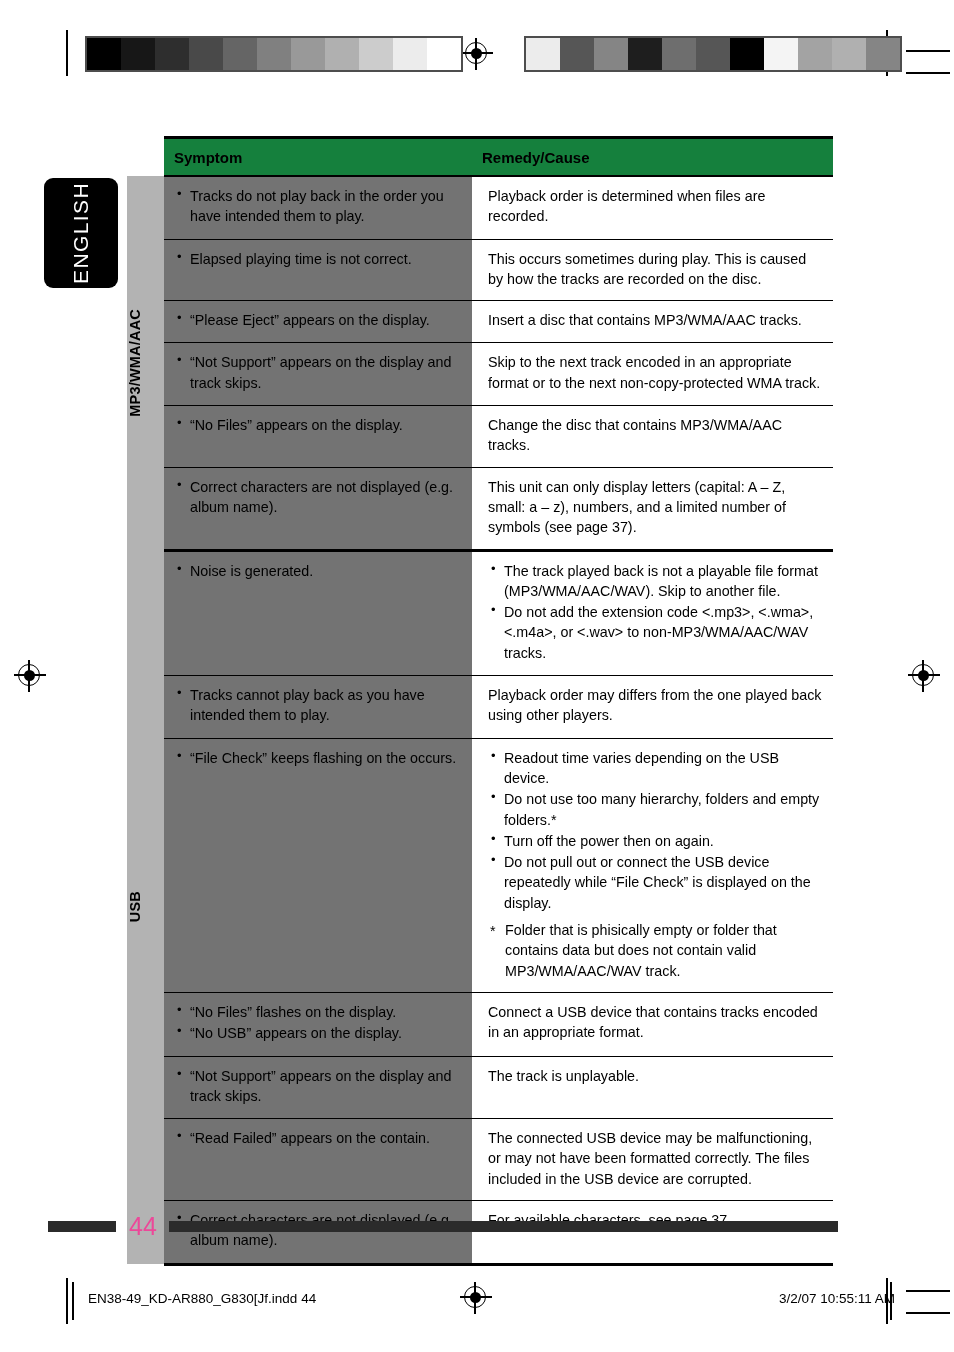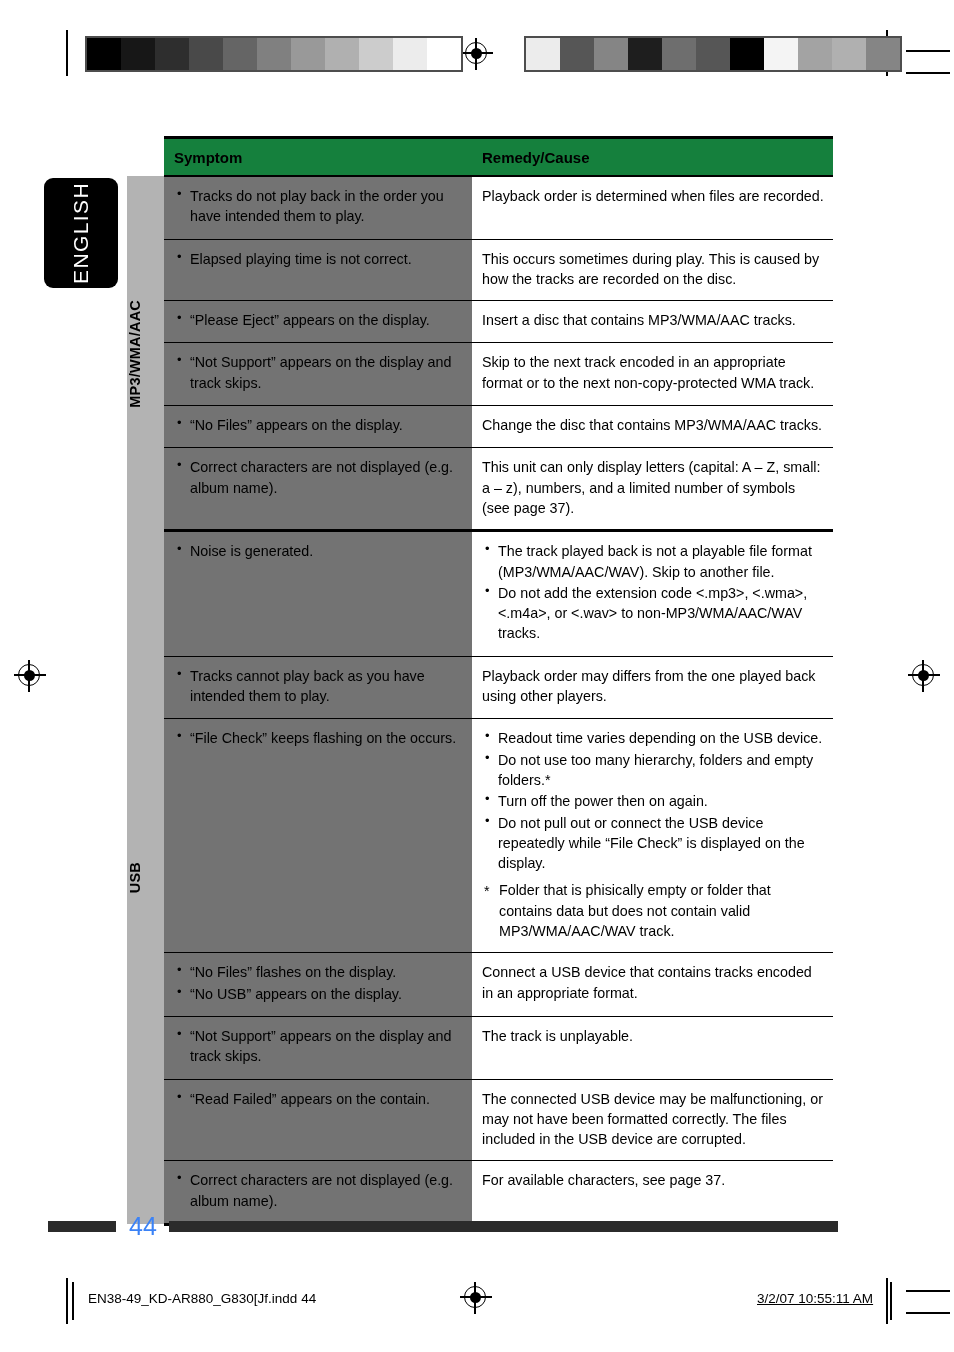--- a/index.html
+++ b/index.html
@@ -117,21 +117,21 @@
     background: #737373;
     vertical-align: top;
     padding: 9px 12px 11px 10px;
     font-size: 14.3px;
     line-height: 1.42;
     border-bottom: 1.6px solid #000;
   }
   td.rem {
     background: #ffffff;
     vertical-align: top;
-    padding: 9px 8px 11px 10px;
+    padding: 9px 8px 11px 16px;
     font-size: 14.3px;
     line-height: 1.42;
     border-bottom: 1.6px solid #000;
   }
 
   tr.section-end td.sym,
   tr.section-end td.rem { border-bottom: 3px solid #000; }
 
   tr.last-row td.sym,
   tr.last-row td.rem { border-bottom: 3px solid #000; }
@@ -170,35 +170,35 @@
   .pagebar {
     position: absolute;
     left: 48px;
     top: 1218px;
     width: 790px;
     height: 16px;
     display: flex;
     align-items: center;
   }
   .bar-left  { width: 68px; height: 11px; background: #2b2b2b; }
-  .page-num  { font-size: 25px; margin: 0 12px 0 13px; color: #3b82f6; line-height: 1; }
+  .page-num  { font-size: 25px; margin: 0 12px 0 13px; color: #ec4899; line-height: 1; }
   .bar-right { flex: 1; height: 11px; background: #2b2b2b; }
 
   
   .imposition {
     position: absolute;
     left: 0;
     top: 1282px;
     width: 954px;
     height: 40px;
     font-size: 13.5px;
     color: #000;
   }
   .imp-file { position: absolute; left: 88px; top: 9px; white-space: nowrap; }
-  .imp-date { position: absolute; left: 757px; top: 9px; white-space: nowrap; text-decoration: underline; }
+  .imp-date { position: absolute; left: 779px; top: 9px; white-space: nowrap; }
   .imp-rule { position: absolute; background: #000; }
 </style>
 </head>
 <body>
 
 <div class="crop-mark" style="left:66px; top:30px; width:2px; height:46px;"></div>
 <div class="crop-mark" style="left:886px; top:30px; width:2px; height:46px;"></div>
 
 <div class="crop-mark" style="left:66px; top:1278px; width:2px; height:46px;"></div>
 <div class="crop-mark" style="left:886px; top:1278px; width:2px; height:46px;"></div>

